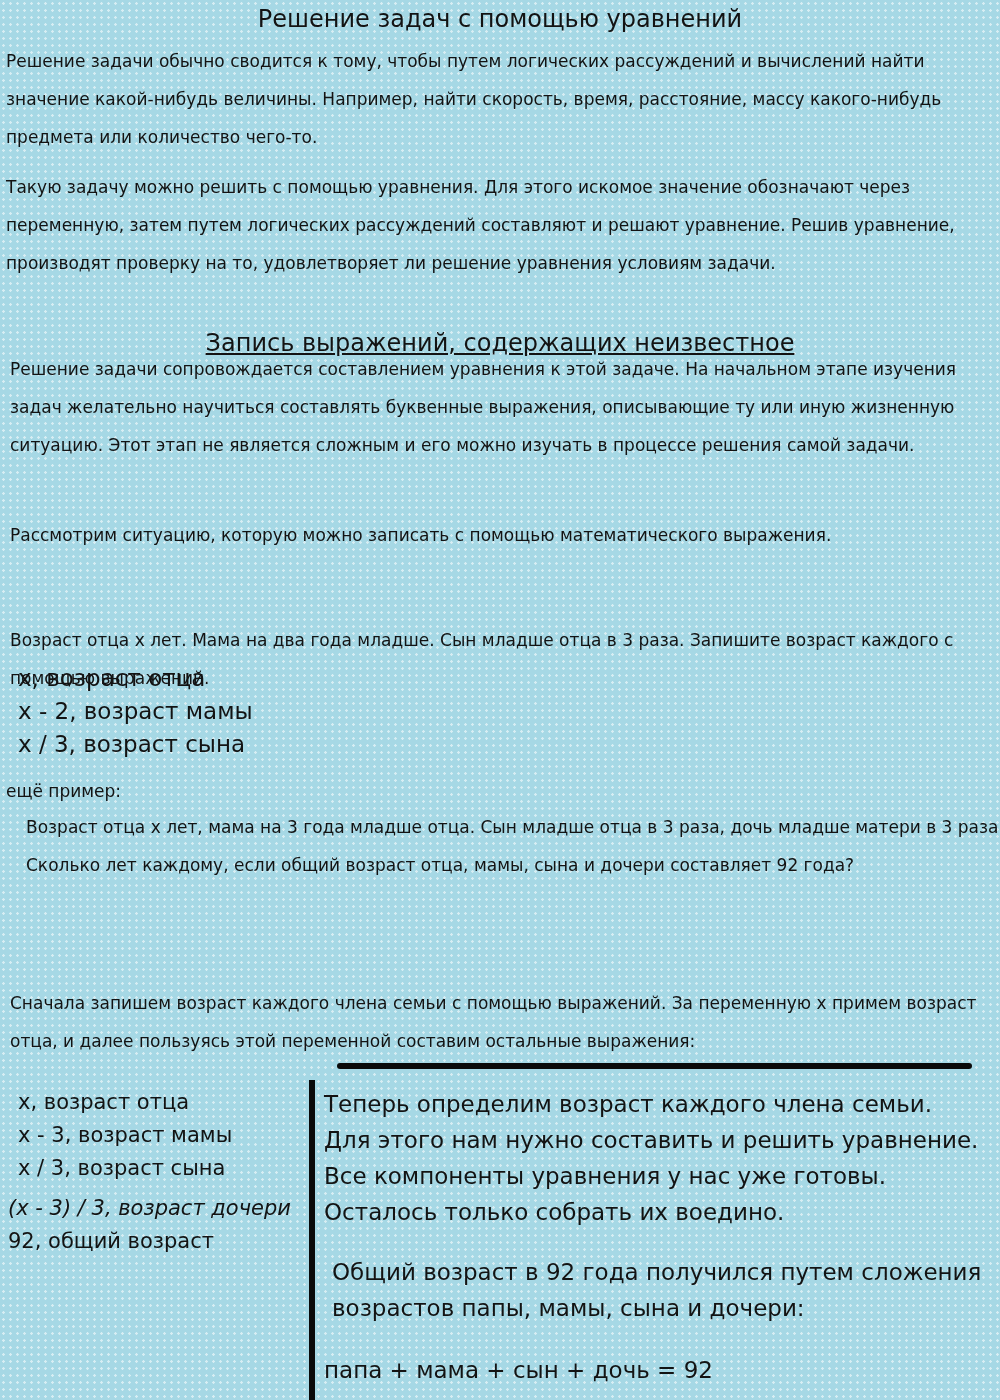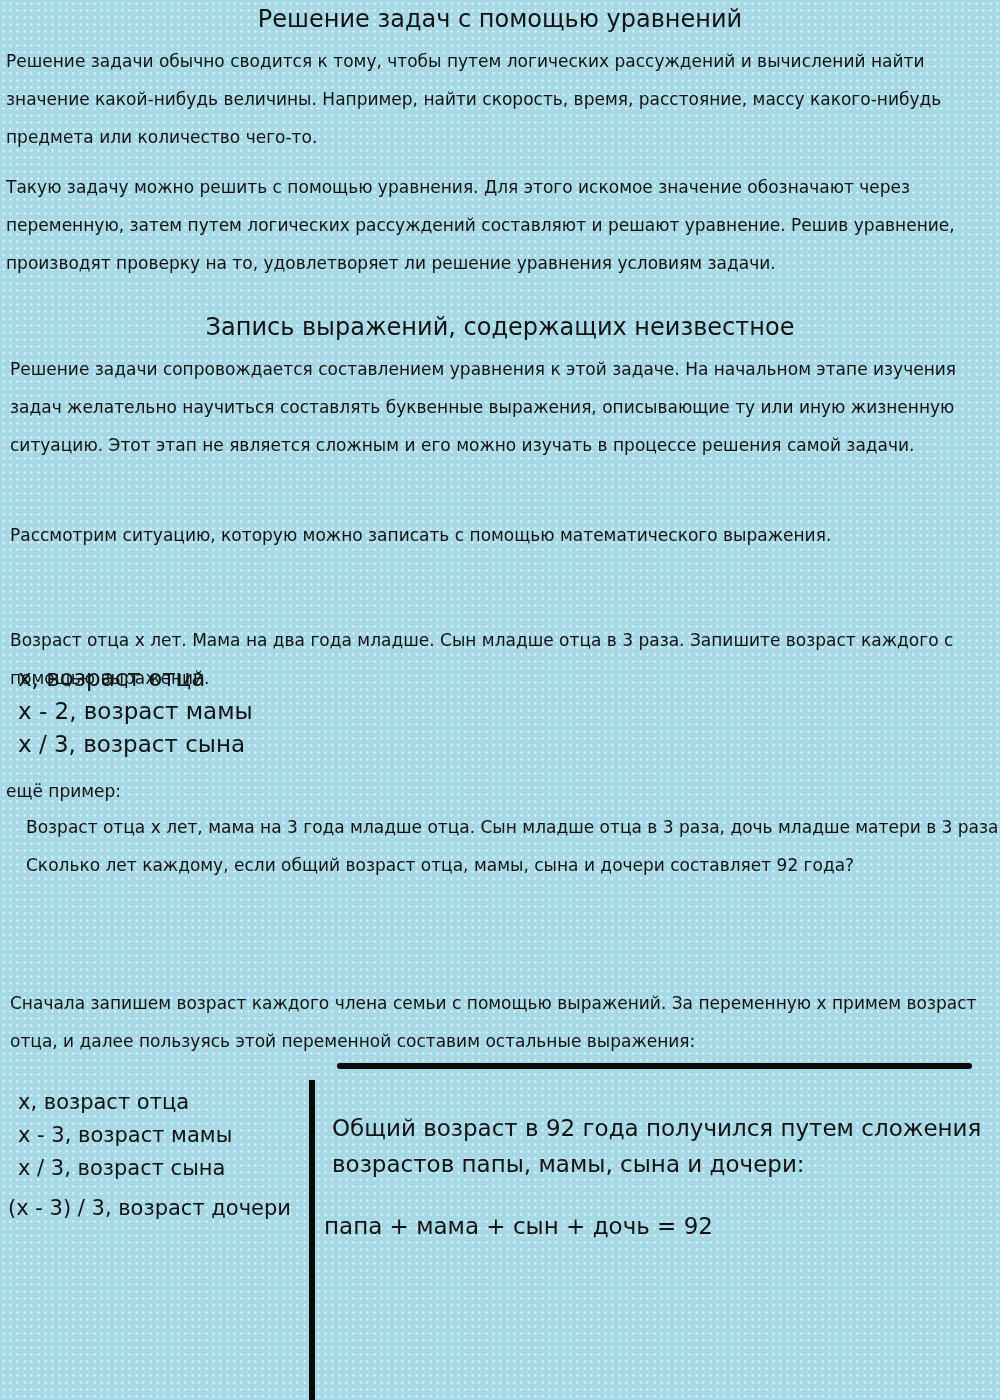--- a/index.html
+++ b/index.html
@@ -13,38 +13,38 @@
     font-family: "DejaVu Sans", sans-serif;
     color: #131313;
     overflow: hidden;
   }
   .abs { position: absolute; }
   .body-text { font-size: 17px; line-height: 38px; }
   .heading { font-size: 24px; line-height: 30px; text-align: center; width: 100%; }
   .expr-list-1 { font-size: 23px; line-height: 33px; }
   .expr-list-2 { font-size: 21px; line-height: 33px; white-space: nowrap; }
   .expr-list-2 .indented { padding-left: 10px; }
-  .expr-list-2 .gap-above { margin-top: 7px; }
+  .expr-list-2 .gap-above { margin-top: 7px; font-style: italic; }
   .rule { background: #0a0a0a; }
   .right-panel { font-size: 23px; line-height: 36px; }
   .right-panel .para-2 { margin-top: 24px; margin-left: 8px; }
   .right-panel .equation { margin-top: 26px; }
 </style>
 </head>
 <body>
 
 <div class="page">
 
   <div class="abs heading" style="top:4px; left:0;">Решение задач с помощью уравнений</div>
 
   <div class="abs body-text" style="top:42px; left:6px; width:986px;">Решение задачи обычно сводится к тому, чтобы путем логических рассуждений и вычислений найти значение какой-нибудь величины. Например, найти скорость, время, расстояние, массу какого-нибудь предмета или количество чего-то.</div>
 
   <div class="abs body-text" style="top:168px; left:6px; width:986px;">Такую задачу можно решить с помощью уравнения. Для этого искомое значение обозначают через переменную, затем путем логических рассуждений составляют и решают уравнение. Решив уравнение, производят проверку на то, удовлетворяет ли решение уравнения условиям задачи.</div>
 
-  <div class="abs heading" style="top:312px; left:0;">Запись выражений, содержащих неизвестное</div>
+  <div class="abs heading" style="top:328px; left:0;text-decoration:underline;">Запись выражений, содержащих неизвестное</div>
 
   <div class="abs body-text" style="top:350px; left:10px; width:978px;">Решение задачи сопровождается составлением уравнения к этой задаче. На начальном этапе изучения задач желательно научиться составлять буквенные выражения, описывающие ту или иную жизненную ситуацию. Этот этап не является сложным и его можно изучать в процессе решения самой задачи.</div>
 
   <div class="abs body-text" style="top:516px; left:10px; width:978px;">Рассмотрим ситуацию, которую можно записать с помощью математического выражения.</div>
 
   <div class="abs body-text" style="top:586px; left:10px; width:978px;margin-top:35px;">Возраст отца x лет. Мама на два года младше. Сын младше отца в 3 раза. Запишите возраст каждого с помощью выражений.</div>
 
   <div class="abs expr-list-1" style="top:662px; left:18px;">
     <div>x, возраст отца</div>
     <div>x - 2, возраст мамы</div>
@@ -56,24 +56,26 @@
   <div class="abs body-text" style="top:808px; left:26px; width:978px;">Возраст отца x лет, мама на 3 года младше отца. Сын младше отца в 3 раза, дочь младше матери в 3 раза. Сколько лет каждому, если общий возраст отца, мамы, сына и дочери составляет 92 года?</div>
 
 
   <div class="abs body-text" style="top:984px; left:10px; width:978px;">Сначала запишем возраст каждого члена семьи с помощью выражений. За переменную x примем возраст отца, и далее пользуясь этой переменной составим остальные выражения:</div>
 
   <div class="abs expr-list-2" style="top:1086px; left:8px; width:298px;">
     <div class="indented">x, возраст отца</div>
     <div class="indented">x - 3, возраст мамы</div>
     <div class="indented">x / 3, возраст сына</div>
     <div class="gap-above">(x - 3) / 3, возраст дочери</div>
+    <div>92, общий возраст</div>
   </div>
 
   <div class="abs rule" style="top:1063px; left:337px; width:635px; height:6px; border-radius:3px;"></div>
 
   <div class="abs rule" style="top:1080px; left:309px; width:6px; height:320px;"></div>
 
   <div class="abs right-panel" style="top:1086px; left:324px; width:660px;">
+    <div>Теперь определим возраст каждого члена семьи. Для этого нам нужно составить и решить уравнение. Все компоненты уравнения у нас уже готовы. Осталось только собрать их воедино.</div>
     <div class="para-2">Общий возраст в 92 года получился путем сложения возрастов папы, мамы, сына и дочери:</div>
     <div class="equation">папа + мама + сын + дочь = 92</div>
   </div>
 
 </div>
 
 </body></html>

